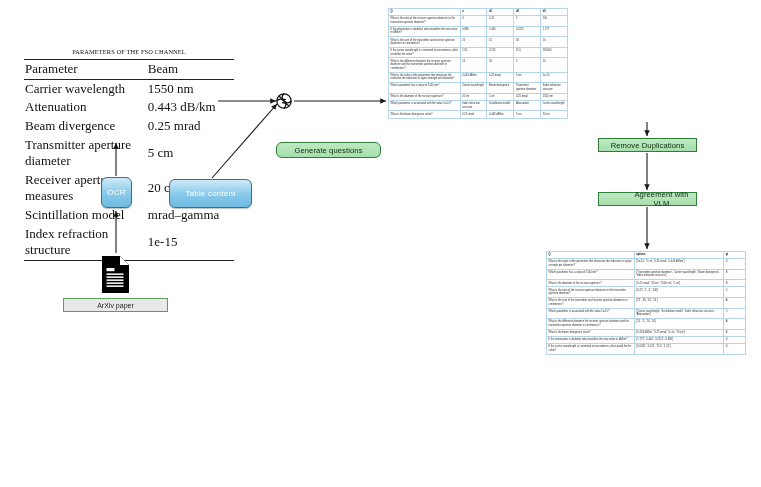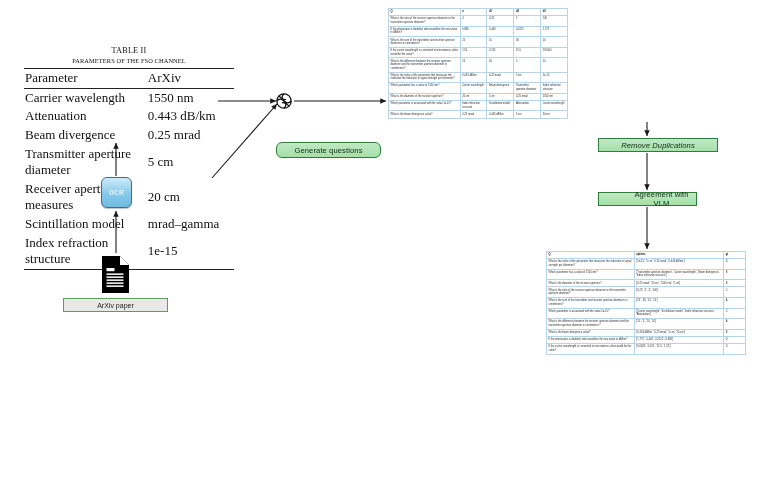--- a/index.html
+++ b/index.html
@@ -29,32 +29,32 @@
   .pt-col-a { width:58%; }
 
   
   .bluebox {
     position:absolute; border:1px solid #3d6e8e; border-radius:6px;
     background:linear-gradient(#cfeaf8, #86c9ea 55%, #6fbbe2);
     color:#ffffff; font-size:8px; letter-spacing:.2px;
     display:flex; align-items:center; justify-content:center; text-align:center;
     box-shadow:0 1px 1px rgba(0,0,0,.25);
   }
-  #node-ocr { left:101px; top:177px; width:31px; height:31px;font-family:Liberation Mono, monospace; }
+  #node-ocr { left:101px; top:177px; width:31px; height:31px; }
   #node-table-content { left:169px; top:179px; width:83px; height:29px; }
 
   
   .greenbox {
     position:absolute; border:1px solid #2f7d38;
     background:linear-gradient(#bfe9c2,#a5dfab);
     color:#0f2a12; font-size:7.6px; letter-spacing:.1px;
     display:flex; align-items:center; justify-content:center; text-align:center;
   }
   #node-generate { left:276px; top:142px; width:105px; height:16px;border-radius:6px; }
-  #node-remove-dup { left:598px; top:138px; width:120px; height:14px;font-style:italic; }
+  #node-remove-dup { left:598px; top:138px; width:99px; height:14px; }
   #node-agreement { left:598px; top:192px; width:99px; height:14px;padding-left:28px; }
 
   
   #node-arxiv-label {
     position:absolute; left:63px; top:298px; width:105px; height:14px;
     border:1px solid #5e9d62; background:#e8e8e8;
     color:#1a1a1a; font-size:7px; display:flex; align-items:center; justify-content:center;
   }
 
   
@@ -119,31 +119,30 @@
     <line x1="294" y1="101" x2="386" y2="101" stroke="#1a1a1a" stroke-width="1.1" marker-end="url(#arwsm)"></line>
 
     <line x1="647" y1="122" x2="647" y2="136" stroke="#1a1a1a" stroke-width="1.1" marker-end="url(#arwsm)"></line>
 
     <line x1="647" y1="153" x2="647" y2="190" stroke="#1a1a1a" stroke-width="1.1" marker-end="url(#arwsm)"></line>
 
     <line x1="647" y1="207" x2="647" y2="249" stroke="#1a1a1a" stroke-width="1.1" marker-end="url(#arwsm)"></line>
   </svg>
 
   <div class="paper-table">
-    <div class="pt-title">TABLE II</div>
     <div class="pt-sub">PARAMETERS OF THE FSO CHANNEL</div>
     <table class="pt-grid">
       <colgroup>
           <col class="pt-col-a">
           <col>
         </colgroup>
       <tbody id="pt-body">
           <tr class="hdr">
             <td>Parameter</td>
-            <td class="v">ArXiv</td>
+            <td class="v">Beam</td>
           </tr>
           <tr>
             <td>Carrier wavelength</td>
             <td class="v">1550 nm</td>
           </tr>
           <tr>
             <td>Attenuation</td>
             <td class="v">0.443 dB/km</td>
           </tr>
           <tr>
@@ -182,20 +181,23 @@
       <rect x="6.5" y="30.4" width="17" height="1.5" fill="#ffffff"></rect>
     </svg>
   </div>
 
   <div id="node-arxiv-label">
     <span>ArXiv paper</span>
   </div>
 
   <div class="bluebox" id="node-ocr">
     <span>OCR</span>
+  </div>
+  <div class="bluebox" id="node-table-content">
+    <span>Table content</span>
   </div>
 
   <div id="openai-mark">
     <svg viewBox="0 0 24 24" width="20" height="20">
       <g fill="none" stroke="#111111" stroke-width="1.5">
         <circle cx="12" cy="12" r="8.6"></circle>
         <path d="M12 3.4 C9 6 9 9 12 12 C15 15 15 18 12 20.6"></path>
         <path d="M3.4 12 C6 9 9 9 12 12 C15 15 18 15 20.6 12"></path>
         <path d="M6 5.4 C7.8 8.8 10.6 10.2 14.4 10.2"></path>
         <path d="M18 18.6 C16.2 15.2 13.4 13.8 9.6 13.8"></path>

